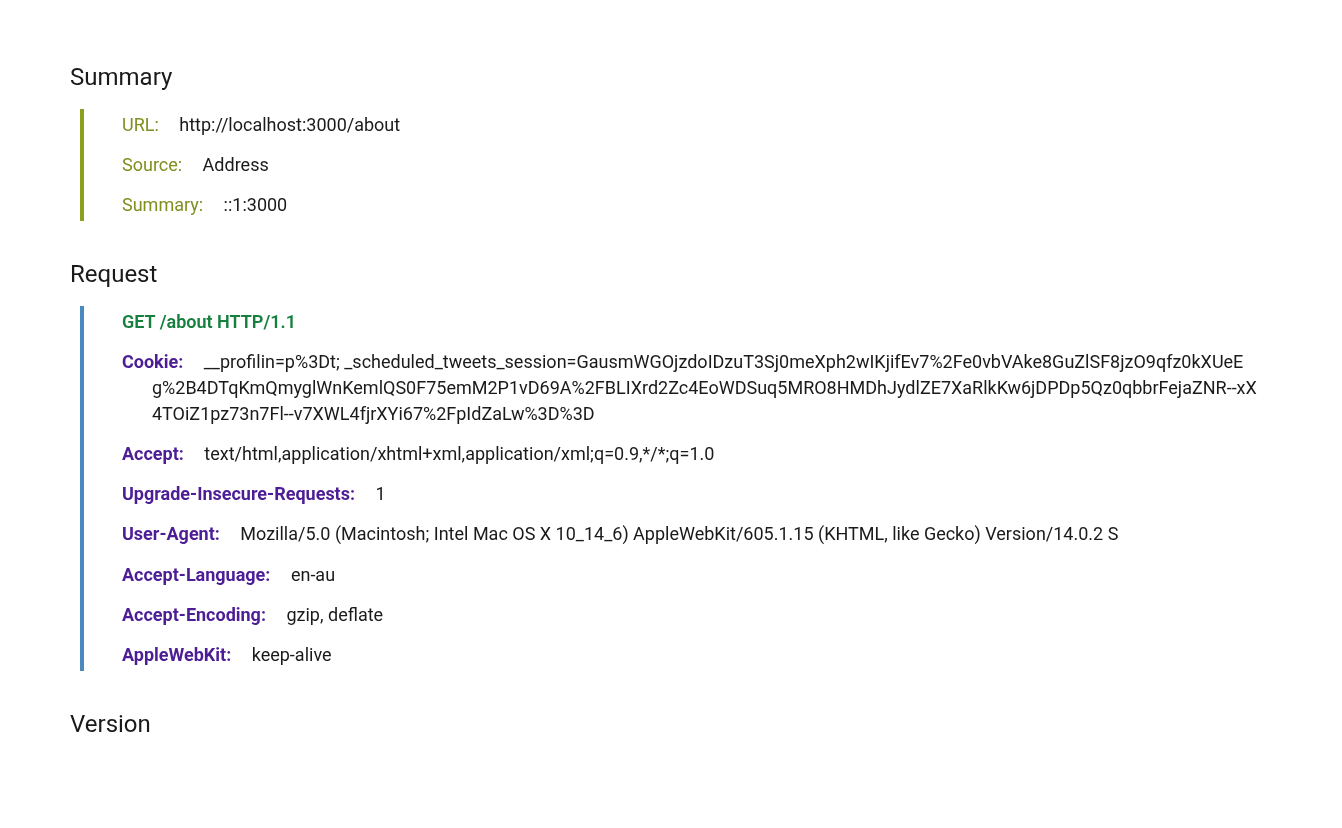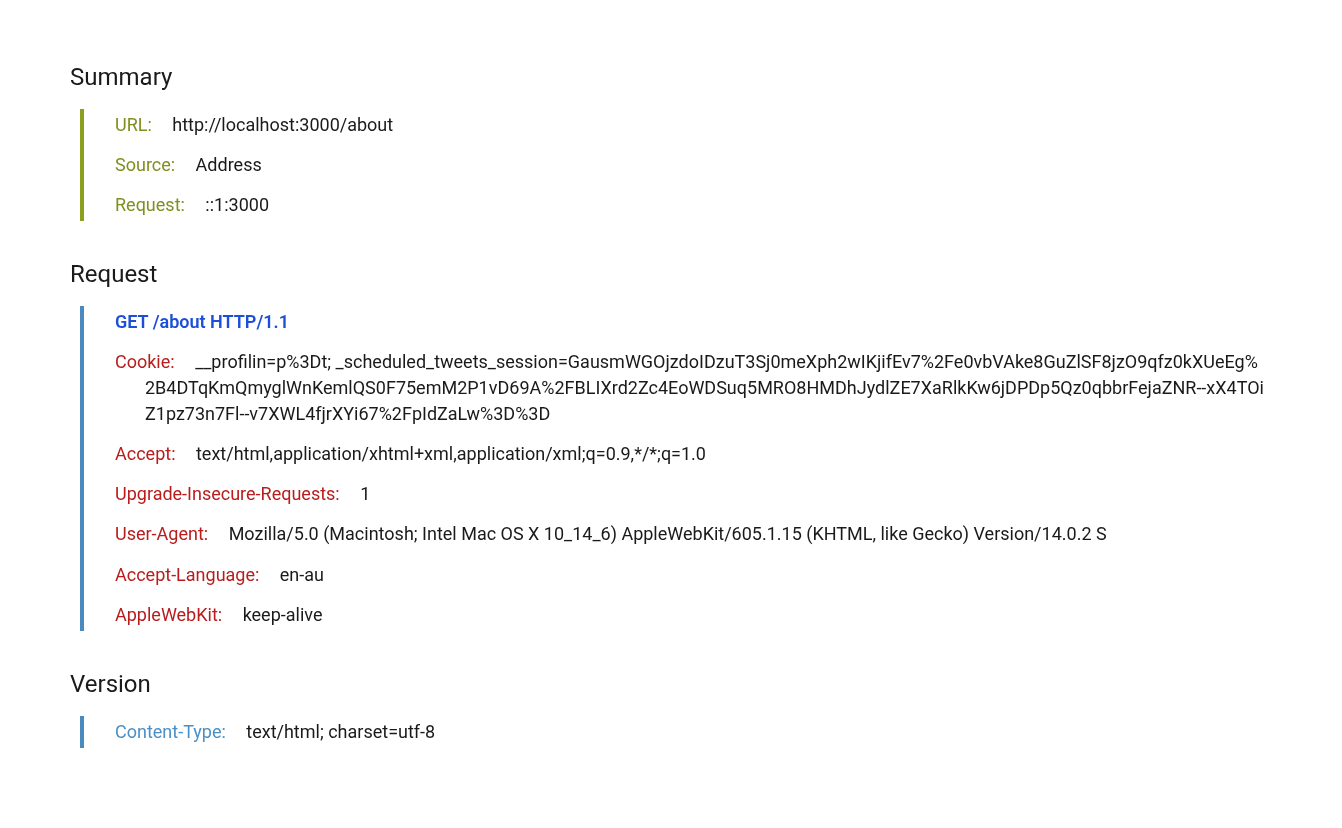--- a/index.html
+++ b/index.html
@@ -14,56 +14,56 @@
     }
     .section-title {
       font-size: 24px;
       font-weight: 400;
       color: #1a1a1a;
       margin-bottom: 14px;
     }
     .section { margin-bottom: 36px; }
     .block {
       border-left: 4px solid;
-      padding-left: 15px;
+      padding-left: 22px;
       margin-left: 18px;
     }
     .block-summary { border-color: #8aa01f; }
     .block-request { border-color: #4a8abf; }
     .block-response { border-color: #4a8abf; }
     .row {
       display: block;
       padding: 3px 0;
       word-break: break-all;
       white-space: normal;
     }
     .row-indent { padding-left: 38px; text-indent: -38px; }
     .label-summary { color: #808f1f; font-weight: 400; }
-    .label-request { color: #b91c1c; font-weight: 400; }
+    .label-request { color: #4c1d95; font-weight: 700; }
     .label-response { color: #4a90c6; font-weight: 400; }
     .value { color: #1a1a1a; }
-    .topline-request { color: #1d4ed8; font-weight: 600; }
+    .topline-request { color: #15803d; font-weight: 600; }
     .topline-response { color: #b85294; font-weight: 600; }
   </style>
 </head>
 <body>
 
 <div class="section">
   <h2 class="section-title">Summary </h2>
   <div class="block block-summary">
     <div class="row">
       <span class="label-summary">URL: </span>
       <span class="value">http://localhost:3000/about </span>
     </div>
     <div class="row">
       <span class="label-summary">Source: </span>
       <span class="value">Address </span>
     </div>
     <div class="row">
-      <span class="label-summary">Request: </span>
+      <span class="label-summary">Summary: </span>
       <span class="value">::1:3000 </span>
     </div>
   </div>
 </div>
 
 <div class="section">
   <h2 class="section-title">Request </h2>
   <div class="block block-request">
     <div class="row">
       <span class="topline-request">GET /about HTTP/1.1 </span>
@@ -82,27 +82,27 @@
     </div>
     <div class="row">
       <span class="label-request">User-Agent: </span>
       <span class="value">Mozilla/5.0 (Macintosh; Intel Mac OS X 10_14_6) AppleWebKit/605.1.15 (KHTML, like Gecko) Version/14.0.2 S </span>
     </div>
     <div class="row">
       <span class="label-request">Accept-Language: </span>
       <span class="value">en-au </span>
     </div>
     <div class="row">
+      <span class="label-request">Accept-Encoding: </span>
+      <span class="value">gzip, deflate </span>
+    </div>
+    <div class="row">
       <span class="label-request">AppleWebKit: </span>
       <span class="value">keep-alive </span>
     </div>
   </div>
 </div>
 
 <div class="section">
   <h2 class="section-title">Version </h2>
   <div class="block block-response">
-    <div class="row">
-      <span class="label-response">Content-Type: </span>
-      <span class="value">text/html; charset=utf-8 </span>
-    </div>
   </div>
 </div>
 
 </body></html>

